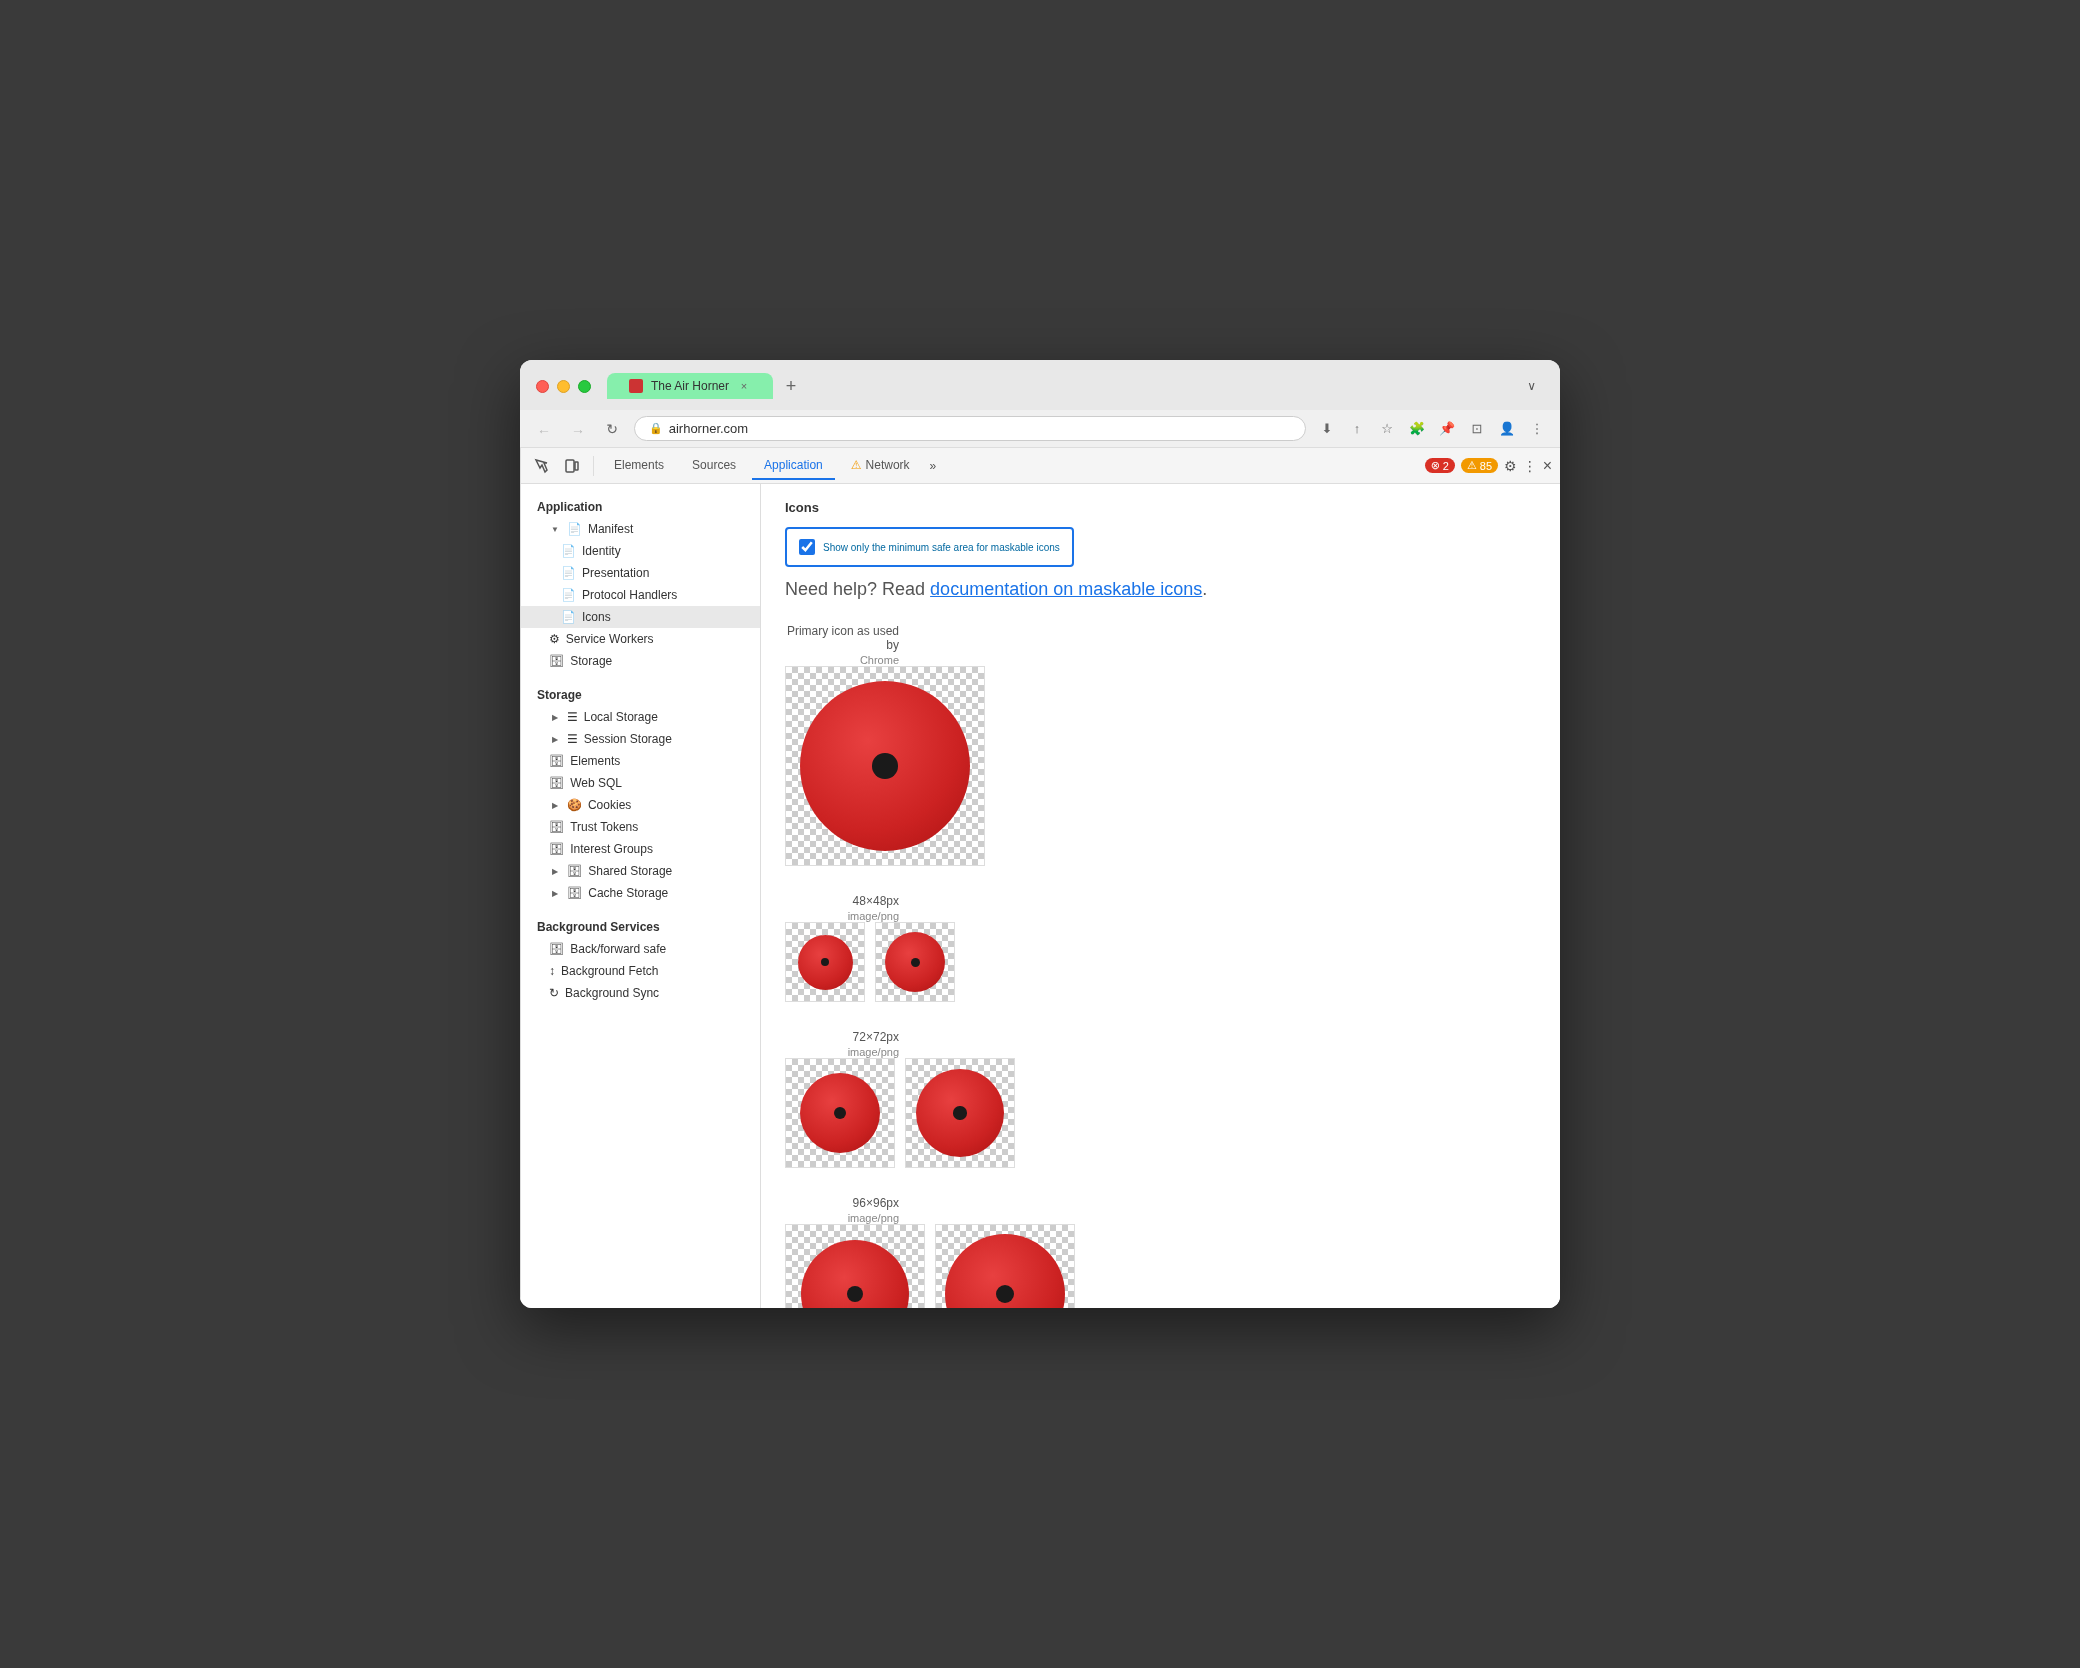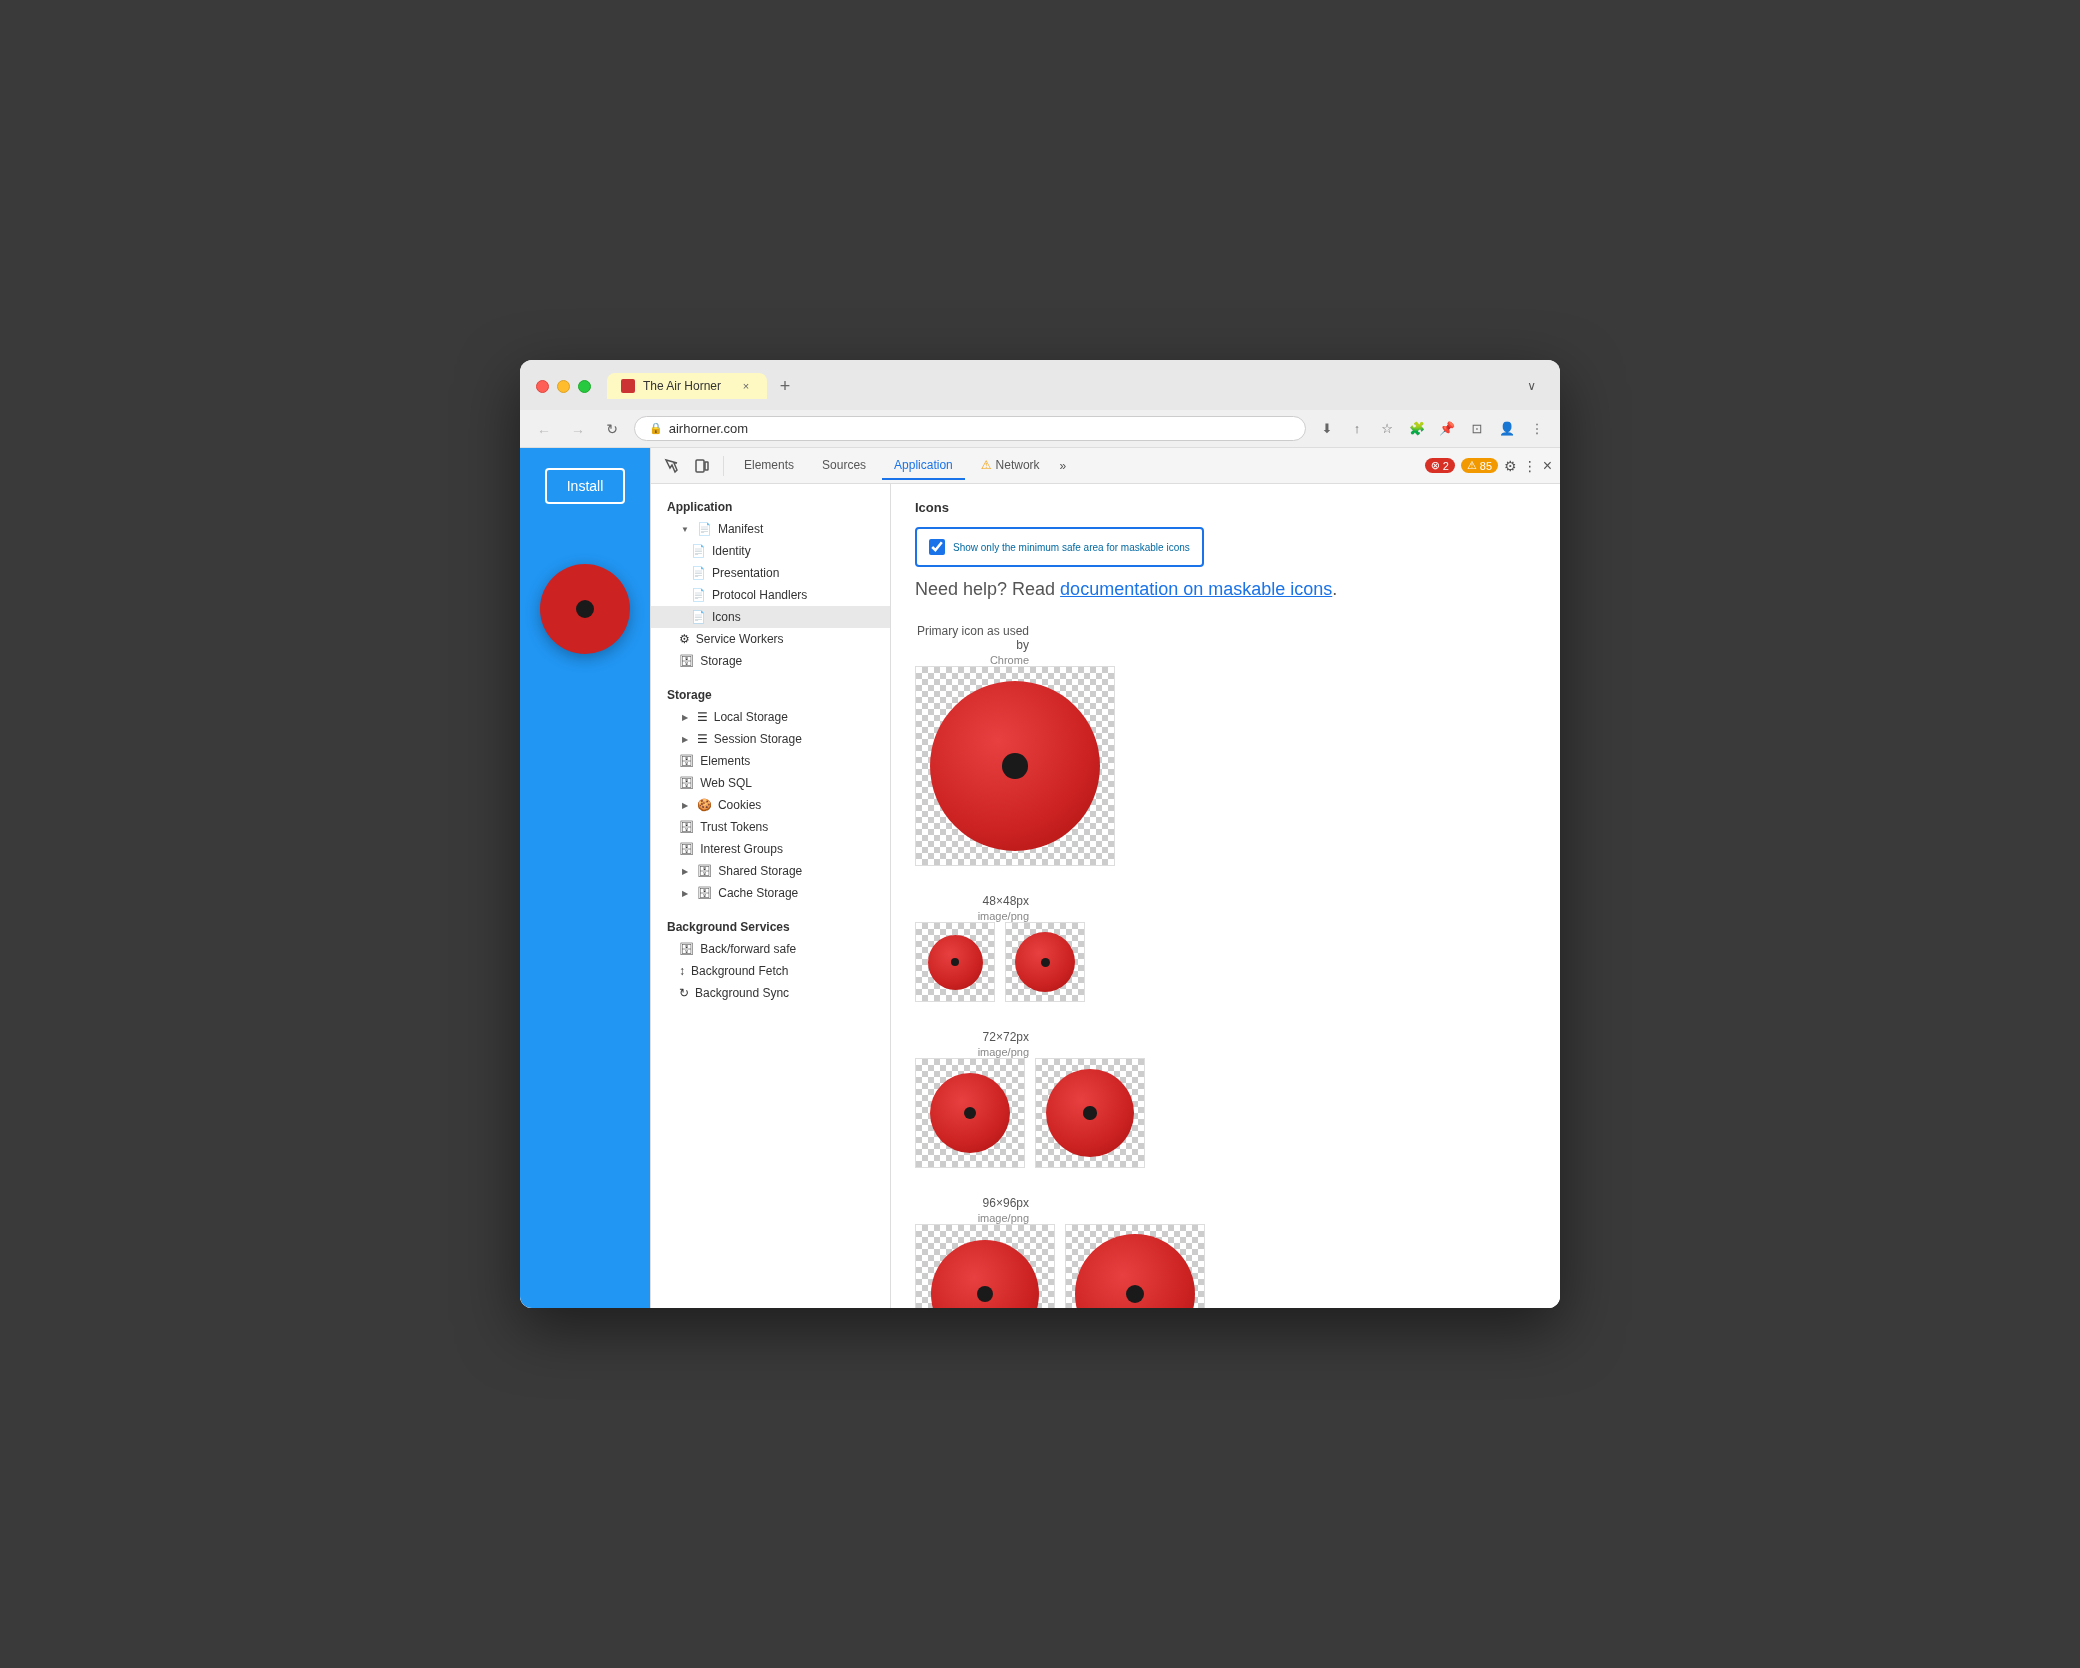--- a/index.html
+++ b/index.html
@@ -55,23 +55,23 @@
       display: flex;
       align-items: center;
       gap: 4px;
       flex: 1;
     }
 
     .tab {
       display: flex;
       align-items: center;
       gap: 8px;
-      background: #fef9c3;
+      background: #86efac;
       border-radius: 8px 8px 0 0;
-      padding: 6px 14px;
+      padding: 6px 22px;
       font-size: 12px;
       color: #333;
       min-width: 160px;
     }
 
     .tab-favicon {
       width: 14px;
       height: 14px;
       background: #cc3333;
       border-radius: 2px;
@@ -557,26 +557,20 @@
       <div class="toolbar-icon">🧩</div>
       <div class="toolbar-icon">📌</div>
       <div class="toolbar-icon">⊡</div>
       <div class="toolbar-icon">👤</div>
       <div class="toolbar-icon">⋮</div>
     </div>
   </div>
 
   <div class="devtools">
 
-    <div class="page-sidebar">
-      <button class="install-btn">Install</button>
-      <div class="air-horn-icon">
-        <div class="air-horn-dot"></div>
-      </div>
-    </div>
 
     <div class="devtools-panel">
 
       <div class="devtools-tabs">
         <div class="dt-icon-btn">
           <svg width="16" height="16" viewBox="0 0 16 16">
               <path d="M2 2 L6 10 L8 7 L11 14 L13 12 L10 5 L13 5 Z" fill="none" stroke="#555" stroke-width="1.5"></path>
             </svg>
         </div>
         <div class="dt-icon-btn">

